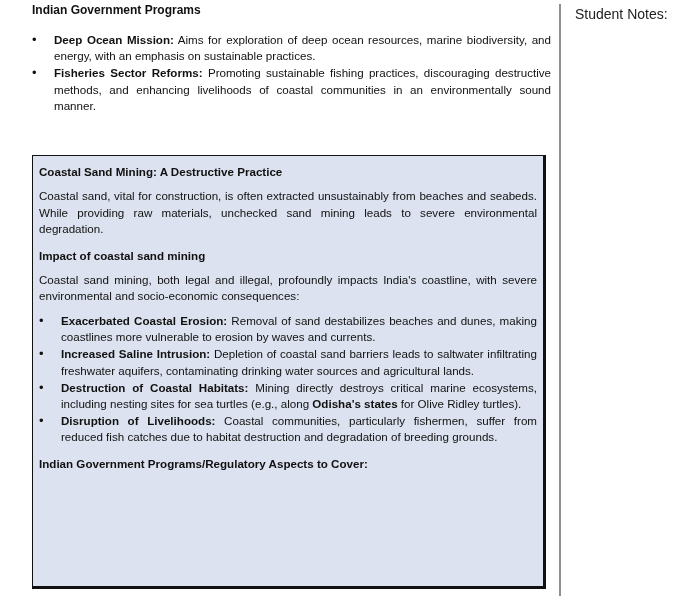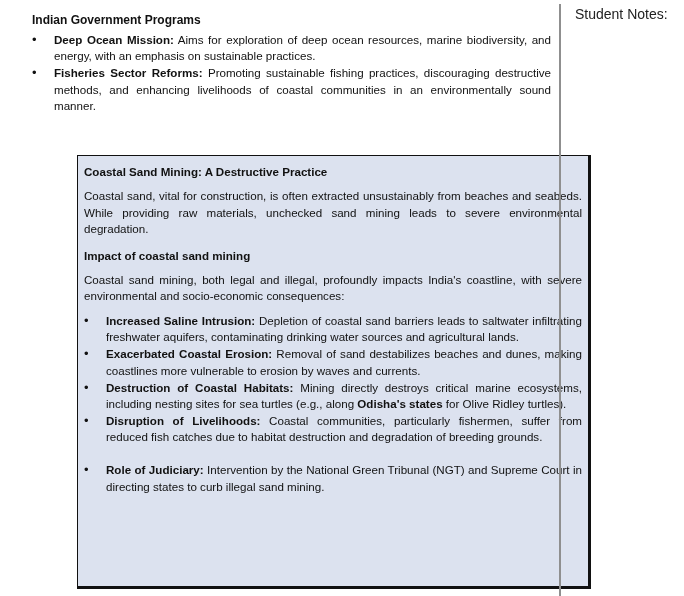--- a/index.html
+++ b/index.html
@@ -2,31 +2,30 @@
 <html><head>
 <meta charset="utf-8">
 <style>
   html, body { margin: 0; padding: 0; }
   body {
     width: 684px; height: 596px; overflow: hidden; background: #ffffff;
     font-family: "Liberation Sans", sans-serif; color: #111; position: relative;
   }
   .main { position: absolute; left: 32px; top: 0; width: 519px; }
   .heading { font-weight: bold; font-size: 12px; line-height: 16px; margin: 0; }
-  .top-heading { position: absolute; top: 12px; left: 0; }
+  .top-heading { position: absolute; top: 2px; left: 0; }
   ul.bullets { list-style: none; margin: 0; padding: 0; }
   ul.bullets li { position: relative; padding-left: 22px; font-size: 11.6px; line-height: 16.4px; text-align: justify; margin-bottom: 0.6px; }
   ul.bullets li::before { content: "\2022"; position: absolute; left: 0; top: 0; font-size: 13px; }
   .top-list { position: absolute; top: 32px; left: 0; width: 519px; }
   .box {
     position: absolute; left: 0; top: 155px; width: 514px; height: 434px;
     background: #dce2ef; border-top: 1.5px solid #111; border-left: 1.5px solid #111;
     border-right: 3px solid #111; border-bottom: 3px solid #111; box-sizing: border-box;
     padding: 6px 6px 0 6px;
-    margin-left: 45px;
   }
   .box p { margin: 0; font-size: 11.6px; line-height: 16.4px; text-align: justify; }
   .box .heading { margin-top: 2px; }
   .box .gap { height: 8px; }
   .box ul.bullets li { padding-left: 22px; }
   .divider { position: absolute; left: 559px; top: 4px; width: 2px; height: 592px; background: #8f8f8f; }
   .notes-label { position: absolute; left: 575px; top: 6px; font-size: 14px; line-height: 16px; color: #222; }
   b { font-weight: bold; }
 </style>
 </head>
@@ -42,27 +41,27 @@
   <div class="box">
     <p class="heading">Coastal Sand Mining: A Destructive Practice</p>
     <div class="gap"></div>
     <p>Coastal sand, vital for construction, is often extracted unsustainably from beaches and seabeds. While providing raw materials, unchecked sand mining leads to severe environmental degradation.</p>
     <div class="gap"></div>
     <p class="heading">Impact of coastal sand mining</p>
     <div class="gap"></div>
     <p>Coastal sand mining, both legal and illegal, profoundly impacts India's coastline, with severe environmental and socio-economic consequences:</p>
     <div class="gap"></div>
     <ul class="bullets">
+      <li><b>Exacerbated Coastal Erosion:</b><span> Removal of sand destabilizes beaches and dunes, making coastlines more vulnerable to erosion by waves and currents.</span></li>
       <li><b>Increased Saline Intrusion:</b><span> Depletion of coastal sand barriers leads to saltwater infiltrating freshwater aquifers, contaminating drinking water sources and agricultural lands.</span></li>
-      <li><b>Exacerbated Coastal Erosion:</b><span> Removal of sand destabilizes beaches and dunes, making coastlines more vulnerable to erosion by waves and currents.</span></li>
       <li><b>Destruction of Coastal Habitats:</b><span> Mining directly destroys critical marine ecosystems, including nesting sites for sea turtles (e.g., along </span><b>Odisha's states</b><span> for Olive Ridley turtles).</span></li>
       <li><b>Disruption of Livelihoods:</b><span> Coastal communities, particularly fishermen, suffer from reduced fish catches due to habitat destruction and degradation of breeding grounds.</span></li>
     </ul>
     <div class="gap"></div>
+    <p class="heading">Indian Government Programs/Regulatory Aspects to Cover:</p>
     <div class="gap"></div>
     <ul class="bullets">
-      <li><b>Role of Judiciary:</b><span> Intervention by the National Green Tribunal (NGT) and Supreme Court in directing states to curb illegal sand mining.</span></li>
     </ul>
   </div>
 </div>
 
 <div class="divider"></div>
 <div class="notes-label">Student Notes:</div>
 
 </body></html>

